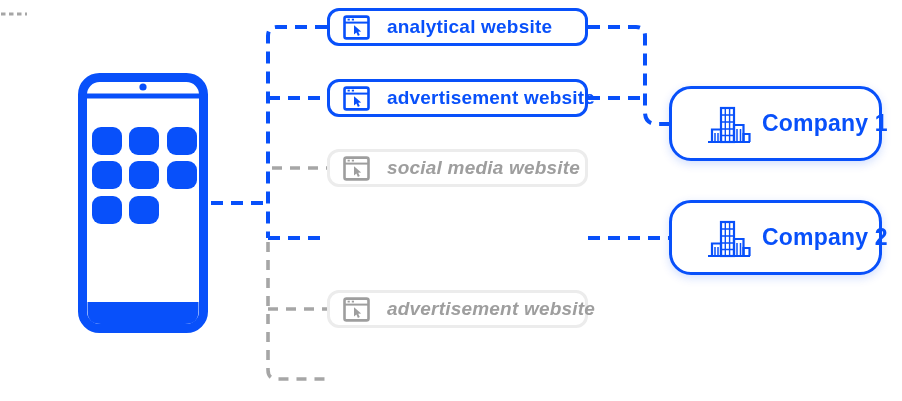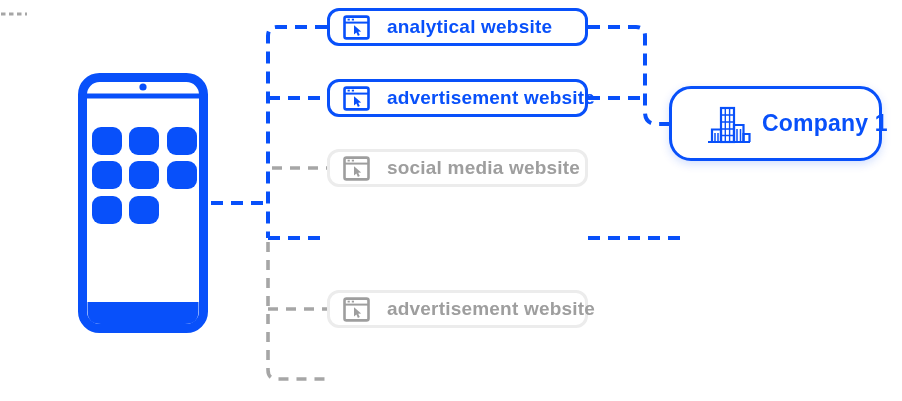--- a/index.html
+++ b/index.html
@@ -19,21 +19,21 @@
   .dash-stray{fill:none;stroke:var(--gray-line);stroke-width:3.2;stroke-dasharray:4.5 3.5;}
 
   .phone{position:absolute;left:78px;top:73px;width:130px;height:260px;color:var(--blue);}
 
   .site-box{
     position:absolute;left:327px;width:261px;height:38px;
     display:flex;align-items:center;gap:17px;padding-left:13px;
     border-radius:12px;background:var(--bg);
   }
   .site-box.blue{border:3.5px solid var(--blue);color:var(--blue);}
-  .site-box.gray{border:3.5px solid var(--gray-border);color:var(--gray-text);}
+  .site-box.gray{border:3.5px solid var(--gray-border);color:var(--gray-text);font-style:italic;}
   .site-box .label{font-size:19px;font-weight:700;letter-spacing:.2px;white-space:nowrap;}
   .site-icon{flex:0 0 auto;display:flex;color:inherit;}
 
   .company-box{
     position:absolute;left:669px;width:213px;height:75px;
     display:flex;align-items:center;gap:10px;padding-left:34px;
     border:3px solid var(--blue);border-radius:22px;background:var(--bg);
     box-shadow:0 3px 10px rgba(8,80,250,0.18);color:var(--blue);
   }
   .company-box .label{font-size:23px;font-weight:700;letter-spacing:.2px;white-space:nowrap;}
@@ -144,14 +144,29 @@
         <rect x="15" y="4" width="13" height="34" stroke-width="2.2"></rect>
         <path d="M15 11 H28 M15 18 H28 M15 25 H28 M15 31.5 H28 M19.3 4 V38 M23.6 4 V38" stroke-width="1.4"></path>
         <path d="M28 38 V21 H37.5 V38" stroke-width="2.2"></path>
         <path d="M31 25 V37 M34.5 25 V37" stroke-width="1.5"></path>
         <path d="M37.5 38 V30 H43.5 V38" stroke-width="2.2"></path>
       </svg>
     </span>
     <span class="label">Company 1</span>
   </div>
 
+  <div class="company-box" style="top:200px">
+    <span class="company-icon">
+      <svg width="46" height="40" viewBox="0 0 46 40" fill="none" stroke="currentColor">
+        <path d="M2 38 H44" stroke-width="2.2"></path>
+        <path d="M6 38 V25.5 H15 V38" stroke-width="2.2"></path>
+        <path d="M9 29 V37 M12 29 V37" stroke-width="1.5"></path>
+        <rect x="15" y="4" width="13" height="34" stroke-width="2.2"></rect>
+        <path d="M15 11 H28 M15 18 H28 M15 25 H28 M15 31.5 H28 M19.3 4 V38 M23.6 4 V38" stroke-width="1.4"></path>
+        <path d="M28 38 V21 H37.5 V38" stroke-width="2.2"></path>
+        <path d="M31 25 V37 M34.5 25 V37" stroke-width="1.5"></path>
+        <path d="M37.5 38 V30 H43.5 V38" stroke-width="2.2"></path>
+      </svg>
+    </span>
+    <span class="label">Company 2</span>
+  </div>
 
 </div>
 
 </body></html>

